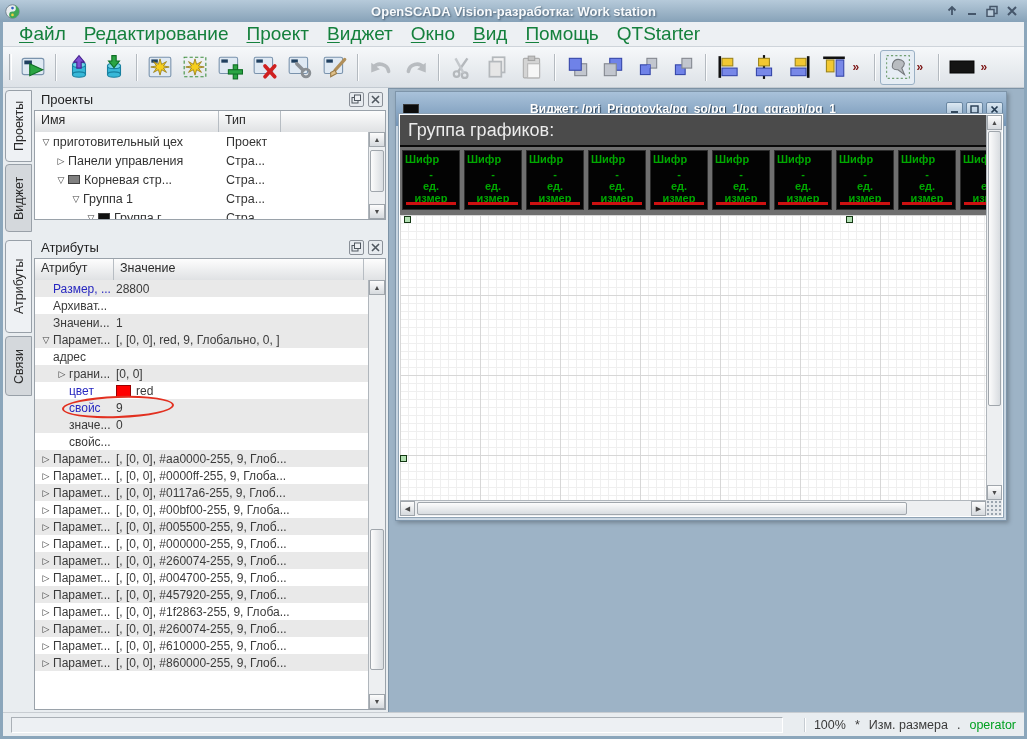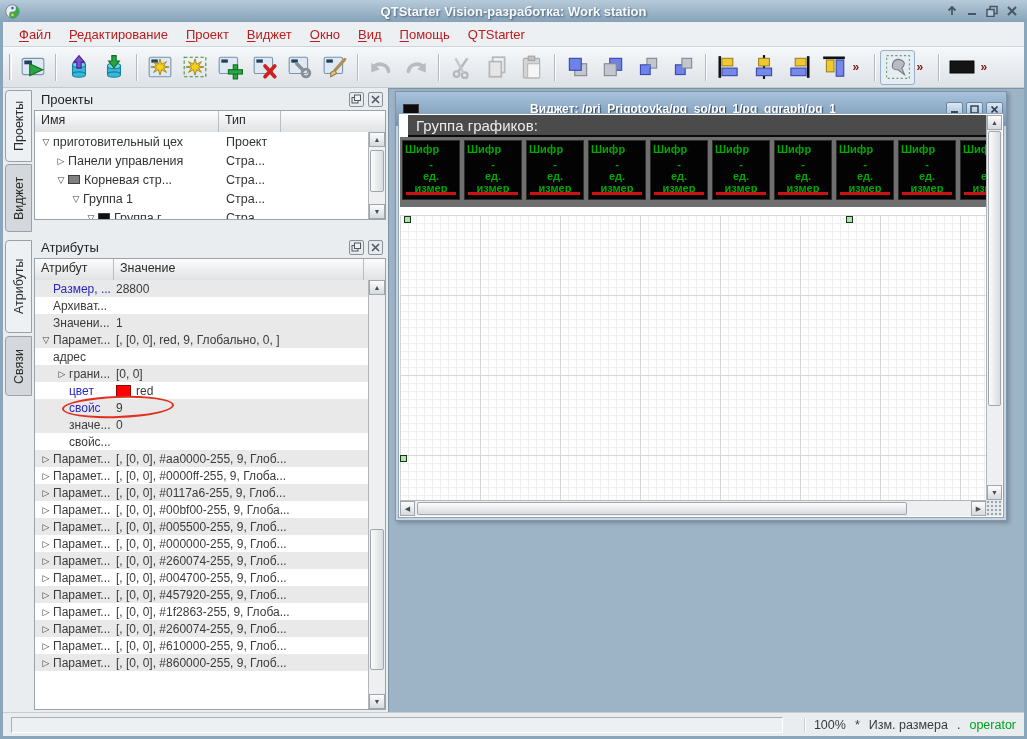--- a/index.html
+++ b/index.html
@@ -15,21 +15,21 @@
   .title-text { position:absolute; left:0; right:0; text-align:center; color:#f7fafc;
                 font-weight:bold; font-size:13px; text-shadow:1px 1px 2px rgba(30,50,70,.65); }
   .logo { margin-left:4px; width:17px; height:17px; z-index:2; }
   .win-controls { margin-left:auto; display:flex; gap:7px; padding-right:9px; z-index:2; }
   .wc-btn { width:13px; height:13px; display:flex; align-items:center; justify-content:center; }
   .wc-btn svg { width:12px; height:12px; }
 
   
   .menubar { position:absolute; top:22px; left:0; right:0; height:25px; background:#edf0f3;
              border-bottom:1px solid #ced4da; display:flex; align-items:center; padding-left:7px; }
-  .menu-item { padding:3px 9px; font-size:13px; color:#b91c1c; white-space:nowrap; }
+  .menu-item { padding:3px 9px; font-size:19px; color:#15803d; white-space:nowrap; }
   .menu-item u { text-underline-offset:2px; }
 
   
   .toolbar { position:absolute; top:47px; left:0; right:0; height:41px;
              background:linear-gradient(#f6f8fa,#dde2e7); border-bottom:1px solid #c3cad1;
              display:flex; align-items:center; padding:0 3px; }
   .tb-handle { width:3px; height:26px; border-left:1px solid #aab0b6; border-right:1px solid #fff; margin:0 3px; }
   .tb-btn { width:35px; height:35px; display:flex; align-items:center; justify-content:center; border-radius:3px; flex:none; }
   .tb-btn svg { width:26px; height:26px; }
   .tb-btn.narrow { width:18px; }
@@ -98,22 +98,22 @@
   .subwin-title { height:34px; background:linear-gradient(#a9c2da,#7394b5); display:flex; align-items:center; padding:0 3px; }
   .sw-icon { width:16px; height:10px; background:#0c0c0c; border:1px solid #3a3a3a; margin:0 4px; flex:none; }
   .sw-title { flex:1; text-align:center; color:#fff; font-weight:bold; font-size:12px;
               text-shadow:1px 1px 1px rgba(20,40,60,.8); white-space:nowrap; overflow:hidden; }
   .swbtn { width:17px; height:15px; background:linear-gradient(#dce8f2,#a8c0d6); border:1px solid #6a87a2;
            border-radius:2px; margin-left:3px; display:flex; align-items:center; justify-content:center; flex:none; }
   .swbtn svg { width:9px; height:9px; }
 
   .subwin-content { position:absolute; top:21px; left:2px; right:2px; bottom:2px; background:#fff; border:1px solid #8fa3b5; }
   .viewport { position:absolute; top:1px; left:1px; right:17px; bottom:17px; overflow:hidden; background:#fff; }
-  .page-header { height:22px; background:#4b4b4b; border-bottom:2px solid #0a0a0a; color:#ececec;
-                 font-size:15px; display:flex; align-items:center; padding-left:8px;margin-left:8px; }
+  .page-header { height:32px; background:#4b4b4b; border-bottom:2px solid #0a0a0a; color:#ececec;
+                 font-size:18px; display:flex; align-items:center; padding-left:8px; }
   .strip { height:70px; background:#6f6f6f; display:flex; padding:3px 0 0 2px; overflow:hidden; }
   .gcell { width:58px; height:60px; background:#030303; border:1px solid #2e2e2e; margin-right:4px; flex:none;
            display:flex; flex-direction:column; color:#00a800; font-weight:bold; font-size:11px; line-height:12px; overflow:hidden; }
   .gcell .l1 { text-align:left; padding:2px 0 0 2px; }
   .gcell .l2 { text-align:center; margin-top:3px; }
   .gcell .l3 { text-align:center; }
   .gcell .l4 { text-align:center; height:10px; overflow:hidden; }
   .gcell .rl { height:3px; background:#cc1111; margin:0 3px 2px; flex:none; }
 
   .canvas { position:absolute; top:100px; left:0; right:0; bottom:0; background-color:#fff;
@@ -148,21 +148,21 @@
 
 <div class="app">
 
   <div class="titlebar">
     <svg class="logo" viewBox="0 0 24 24">
       <circle cx="12" cy="12" r="9.5" fill="#e8ecef" stroke="#5a6a78"></circle>
       <path d="M12 2.5 a9.5 9.5 0 0 1 0 19 a4.75 4.75 0 0 1 0 -9.5 a4.75 4.75 0 0 0 0 -9.5" fill="#3fa657"></path>
       <circle cx="12" cy="7.2" r="1.9" fill="#3060c0"></circle>
       <circle cx="12" cy="16.8" r="1.9" fill="#f0d040"></circle>
     </svg>
-    <div class="title-text">QTStarter Vision-разработка: Work station</div>
+    <div class="title-text">OpenSCADA Vision-разработка: Work station</div>
     <div class="win-controls">
       <div class="wc-btn">
         <svg viewBox="0 0 12 12">
             <path d="M6 2 L6 10 M2.5 5.5 L6 2 L9.5 5.5" fill="none" stroke="#45566a" stroke-width="1.8"></path>
           </svg>
       </div>
       <div class="wc-btn">
         <svg viewBox="0 0 12 12">
             <line x1="2" y1="9" x2="10" y2="9" stroke="#45566a" stroke-width="2"></line>
           </svg>

